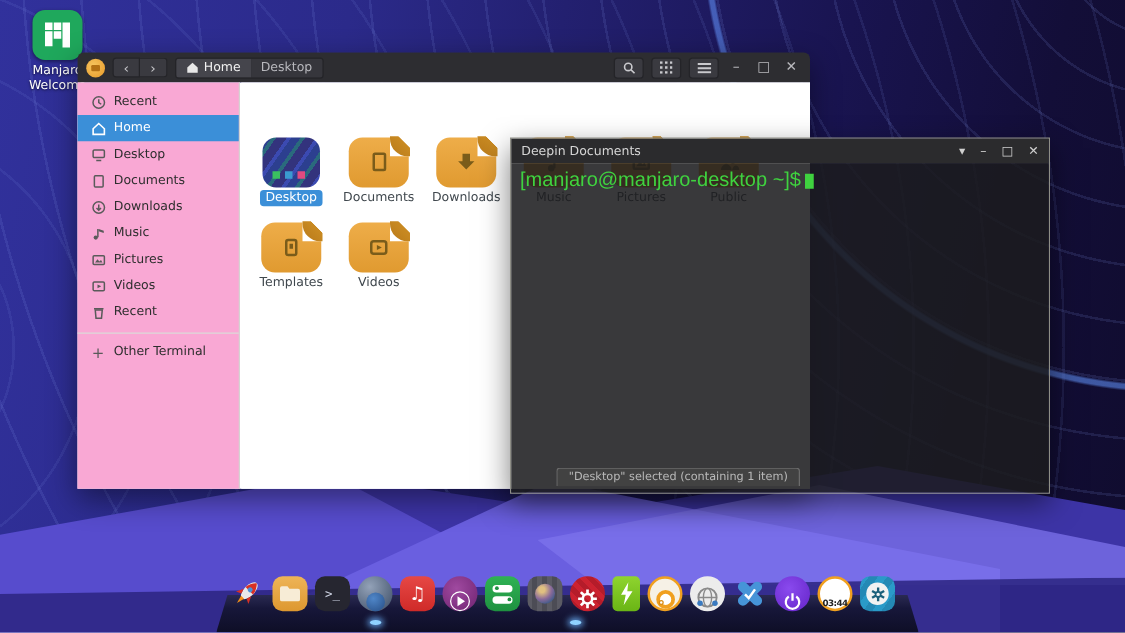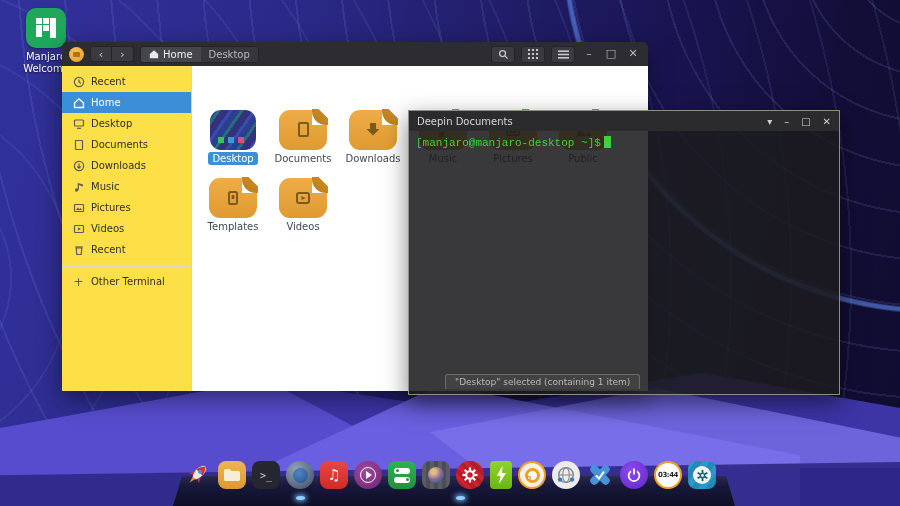--- a/index.html
+++ b/index.html
@@ -31,21 +31,21 @@
   .navbtn:last-child { border-radius:0 3px 3px 0; border-left:none; }
   .pathbar { display:flex; height:17px; border-radius:3px; overflow:hidden; border:1px solid #242428; }
   .pathseg { display:flex; align-items:center; gap:4px; padding:0 8px; font-size:10px; }
   .pathseg.active { background:#45454c; color:#f0f0f0; }
   .pathseg.plain { background:#36363c; color:#b8b8bd; }
   .fm-spacer { flex:1; }
   .toolbtn { width:24px; height:17px; background:#3a3a40; border:1px solid #242428; border-radius:3px;
     color:#c9c9cd; display:flex; align-items:center; justify-content:center; font-size:10px; }
   .winctl { color:#b9b9bd; font-size:11px; width:16px; text-align:center; line-height:16px; }
   .fm-body { position:absolute; left:0; top:24px; right:0; bottom:0; background:#fff; }
-  .fm-side { position:absolute; left:0; top:0; bottom:0; width:130px; background:#fde047; border-right:1px solid #d5d3d1; }
+  .fm-side { position:absolute; left:0; top:0; bottom:0; width:130px; background:#f9a8d4; border-right:1px solid #d5d3d1; }
   .side-item { display:flex; align-items:center; gap:6px; height:21px; padding:0 10px; font-size:10px; color:#2e2e2e; }
   .side-item.sel { background:#3b8fd8; color:#fff; }
   .side-item.sel svg * { stroke:#fff !important; fill:none; }
   .side-sep { height:1px; background:#dbd9d7; margin:6px 0 4px 0; }
   .side-icon { width:13px; height:13px; flex:0 0 13px; display:flex; align-items:center; justify-content:center; }
   .fm-main { position:absolute; left:131px; top:0; right:0; bottom:0; background:#fff; }
   .fcell { position:absolute; width:64px; text-align:center; }
   .folder { position:relative; width:48px; height:40px; margin:0 auto; border-radius:11px;
     background:linear-gradient(180deg,#eead49,#e09a30); display:flex; align-items:center; justify-content:center; }
   .folder::before { content:""; position:absolute; right:-1px; top:-1px; width:16px; height:16px;
@@ -63,33 +63,33 @@
     border:1px solid #6b6b6b; border-bottom:none; border-radius:3px 3px 0 0; color:#b9b9b9; font-size:9px;
     display:flex; align-items:center; padding:0 9px; }
   
   .term { position:absolute; left:408px; top:110px; width:432px; height:285px; z-index:20;
     border:1px solid #8e8e86; box-shadow:0 8px 22px rgba(0,0,0,.5); }
   .term-titlebar { position:absolute; left:0; top:0; right:0; height:20px; background:#2b2b2d;
     display:flex; align-items:center; padding:0 8px; }
   .term-title { color:#d6d6d6; font-size:10px; }
   .term-ctls { margin-left:auto; display:flex; gap:12px; color:#cfcfcf; font-size:10px; }
   .term-body { position:absolute; left:0; top:20px; right:0; bottom:0; background:rgba(27,27,30,.87);
-    padding:5px 7px; font-family:Liberation Mono, monospace; font-size:11px; }
+    padding:5px 7px; font-family:Liberation Sans, sans-serif; font-size:16px; }
   .prompt { color:#3fd23f; white-space:pre; }
   .cursor { display:inline-block; width:7px; height:12px; background:#3fd23f; vertical-align:-2px; margin-left:3px; }
   
   .dock-shelf { position:absolute; left:173px; top:476px; width:562px; height:30px; z-index:30;
     background:linear-gradient(180deg,#2a2a52 0%,#17173a 35%,#0e0e26 100%);
     clip-path:polygon(1.6% 0,98.4% 0,100% 100%,0 100%); }
   .dock-row { position:absolute; left:184px; top:461px; height:30px; display:flex; gap:6px; z-index:31; }
   .dkic { width:28px; height:28px; border-radius:8px; position:relative; display:flex; align-items:center;
     justify-content:center; flex:0 0 auto; }
   .dot-ind { position:absolute; width:9px; height:4px; border-radius:50%; background:#8fd2ff;
     box-shadow:0 0 5px 2px rgba(110,180,255,.8); z-index:32; top:496px; }
-  .circ { border-radius:50% !important; }
+  .circ { border-radius:50% !important;align-items:flex-end; }
   .xbar { position:absolute; left:2px; top:10px; width:24px; height:8px; border-radius:4px; background:#4694d8; }
   .clocktxt { font-size:7px; font-weight:bold; color:#222; letter-spacing:-0.5px; }
   .mlogo { width:20px; height:20px; display:grid; grid-template-columns:6px 6px 6px; gap:1px; }
   .mlogo i { background:#fff; display:block; } .mlogo .c2 { height:13px; } .mlogo .c3 { height:20px; margin-top:0; }
   .mlogo .c2wrap { display:flex; flex-direction:column; gap:1px; }
   .mlogo .cap { height:6px; background:#fff; }
 </style>
 </head>
 <body>
 

